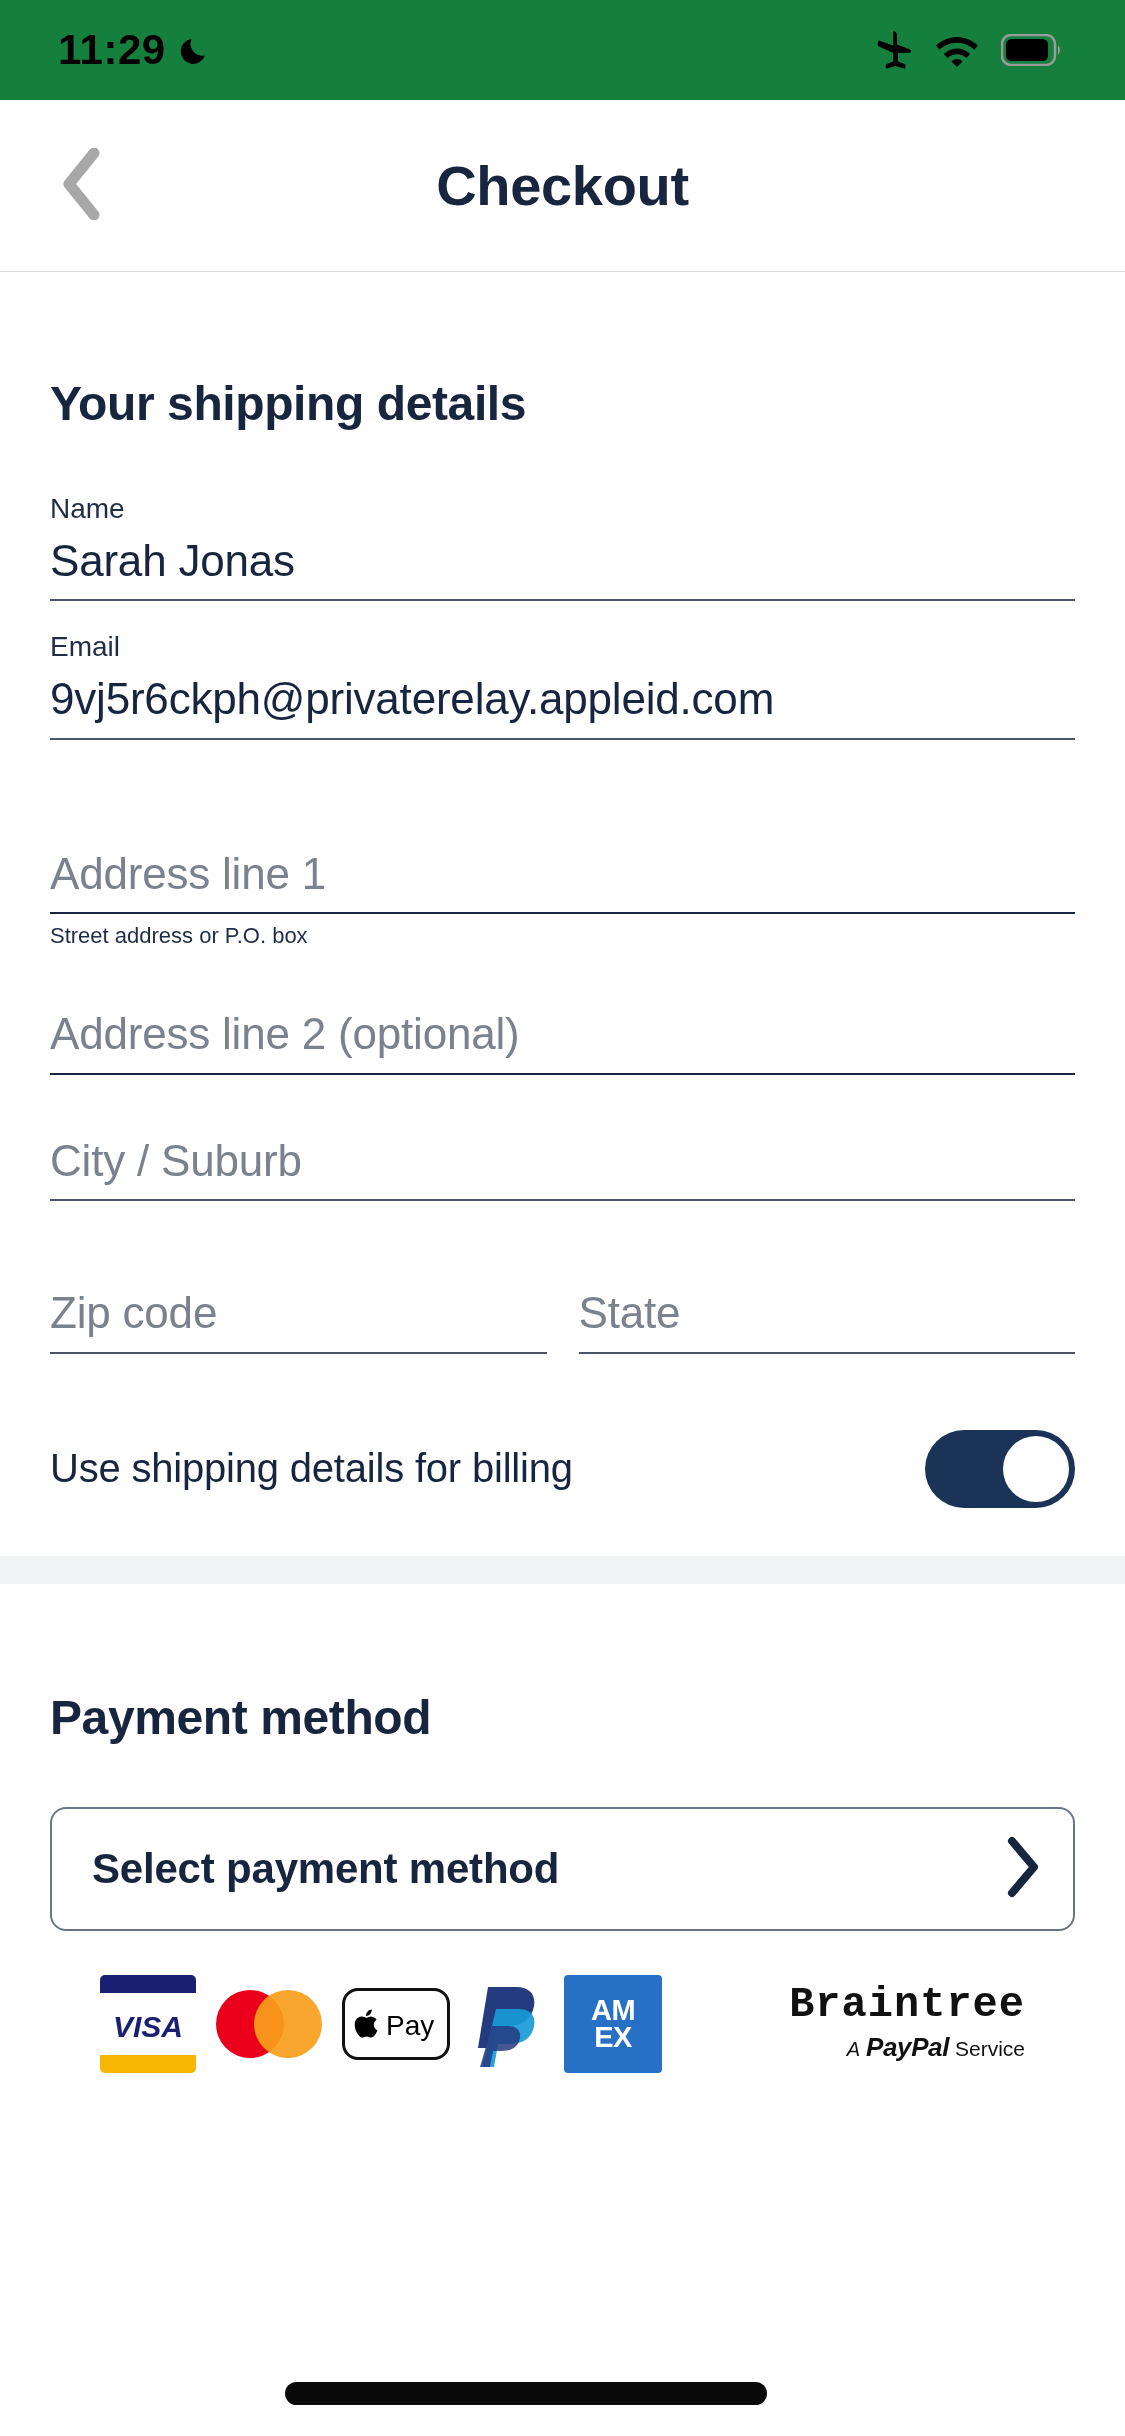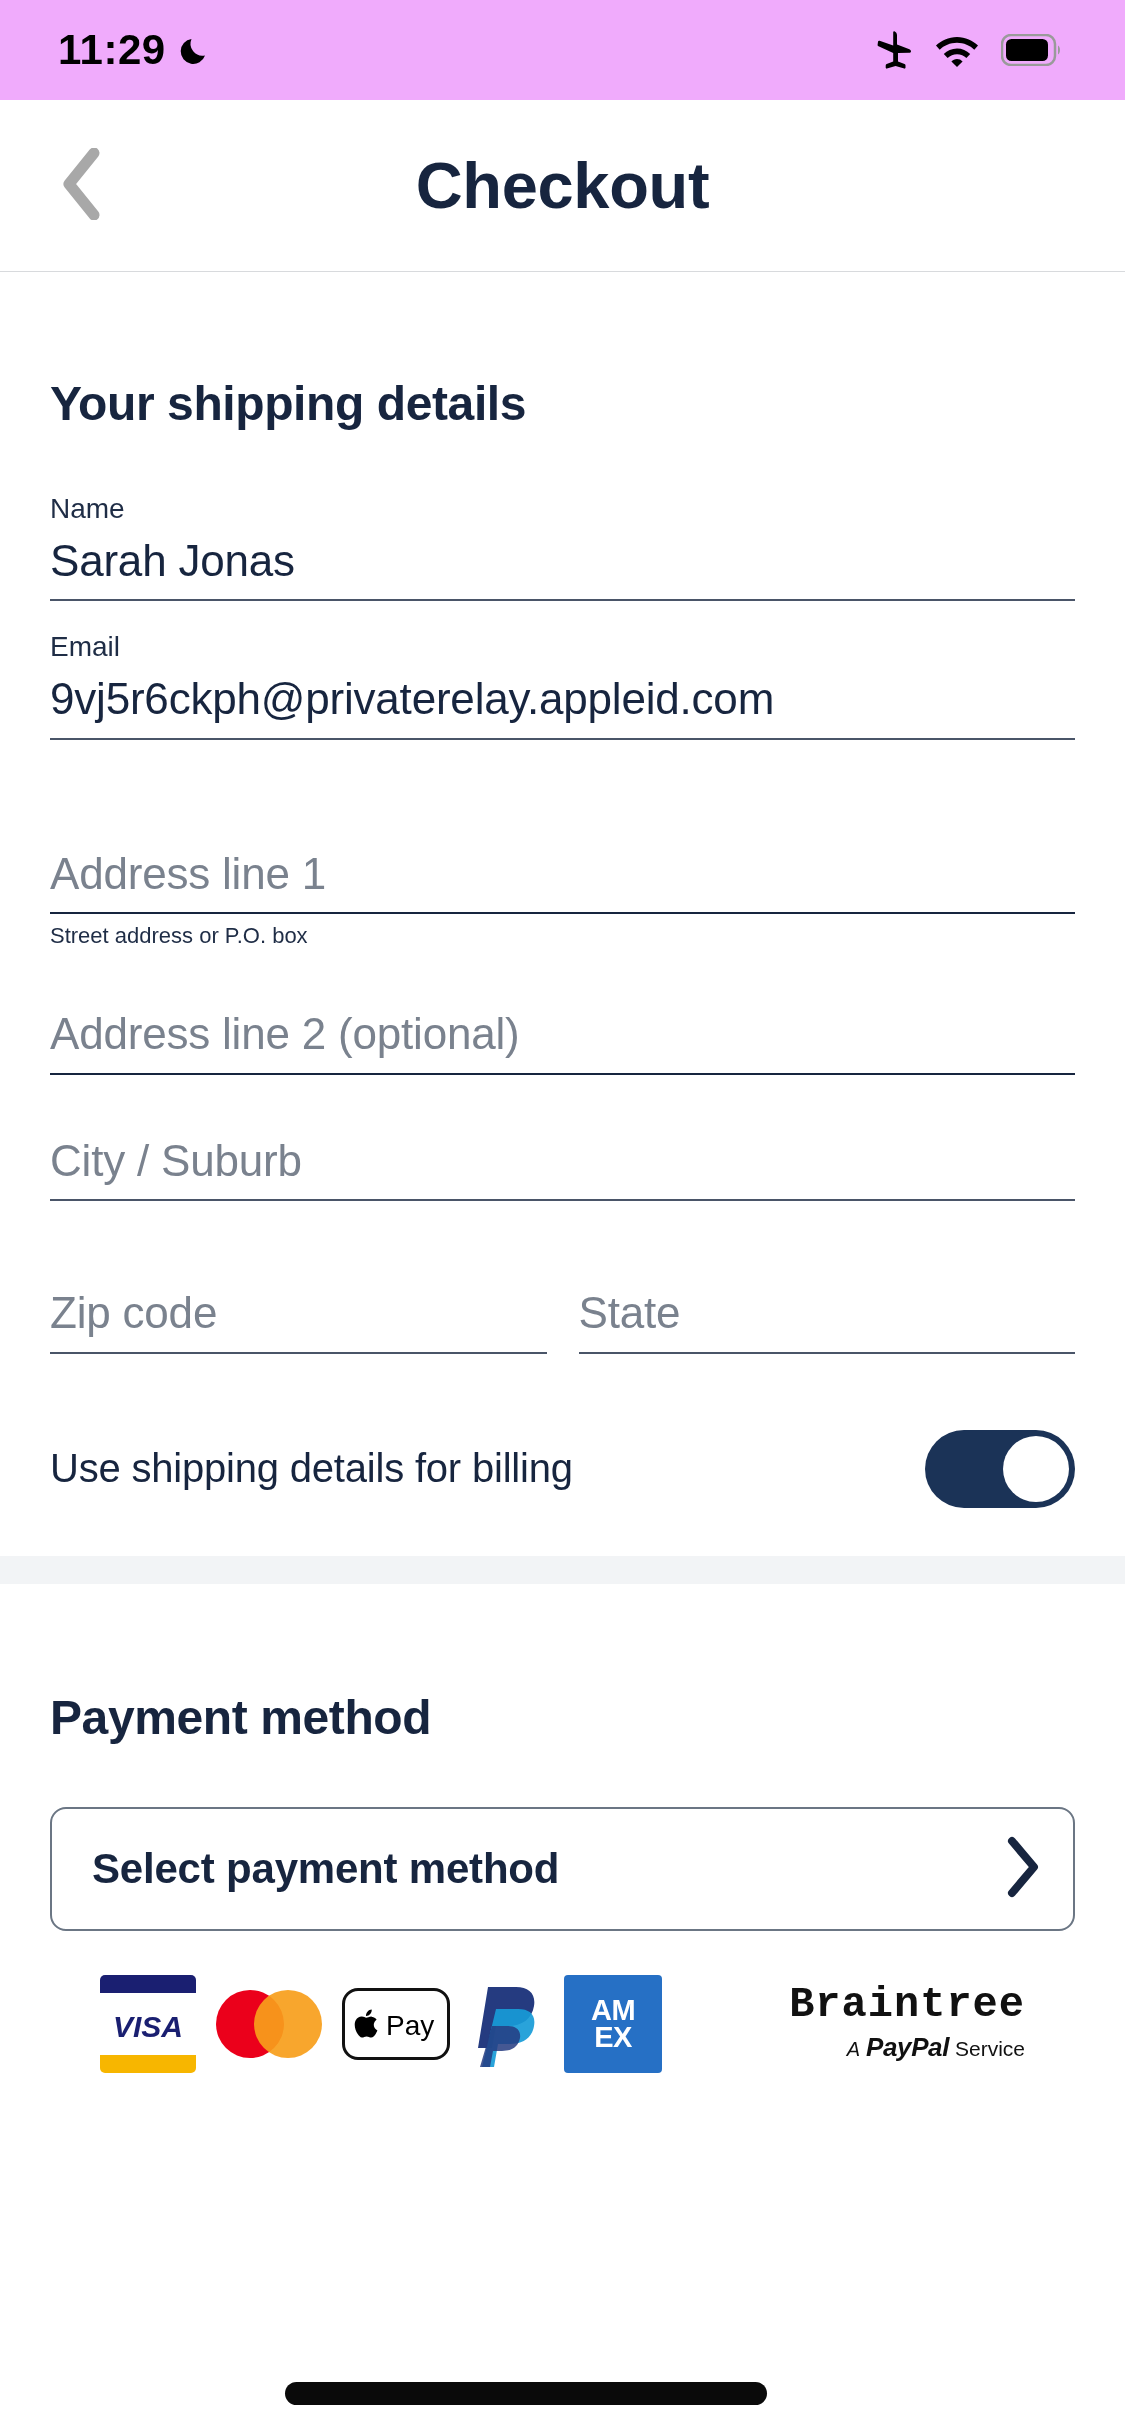--- a/index.html
+++ b/index.html
@@ -2,21 +2,21 @@
 <html><head>
 <meta charset="utf-8">
 <style>
   * { margin:0; padding:0; box-sizing:border-box; }
   html, body {
     width:1125px; height:2436px;
     background:#ffffff;
     font-family:"Liberation Sans", sans-serif;
     overflow:hidden;
   }
-  .screen { position:relative; width:1125px; height:1842px; background:#f0abfc; }
+  .screen { position:relative; width:1125px; height:1842px; background:#15803d; }
 
   
   .statusbar {
     position:absolute; top:0; left:0; width:1125px; height:100px;
     display:flex; align-items:center; justify-content:space-between;
     padding:0 62px 0 58px;
   }
   .sb-left { display:flex; align-items:center; gap:14px; }
   .sb-time { font-size:42px; font-weight:600; color:#000; letter-spacing:0.5px; }
   .sb-moon { width:34px; height:34px; position:relative; }
@@ -28,21 +28,21 @@
   .navbar {
     position:absolute; top:100px; left:0; width:1125px; height:172px;
     display:flex; align-items:center; justify-content:center;
     border-bottom:1.5px solid #d8dadd; background:#fff;
   }
   .nav-back {
     position:absolute; left:34px; top:50%; transform:translateY(-50%);
     width:96px; height:96px; display:flex; align-items:center; justify-content:center;
   }
   .nav-title {
-    font-size:65px; font-weight:700; color:#17253f; letter-spacing:-0.3px;
+    font-size:56px; font-weight:700; color:#17253f; letter-spacing:-0.3px;
   }
 
   
   .content { position:absolute; top:272px; left:0; width:1125px; }
 
   .section { padding:0 50px; background:#fff; }
   .section-title {
     font-size:48px; font-weight:700; color:#17253f;
     letter-spacing:-0.4px;
   }

